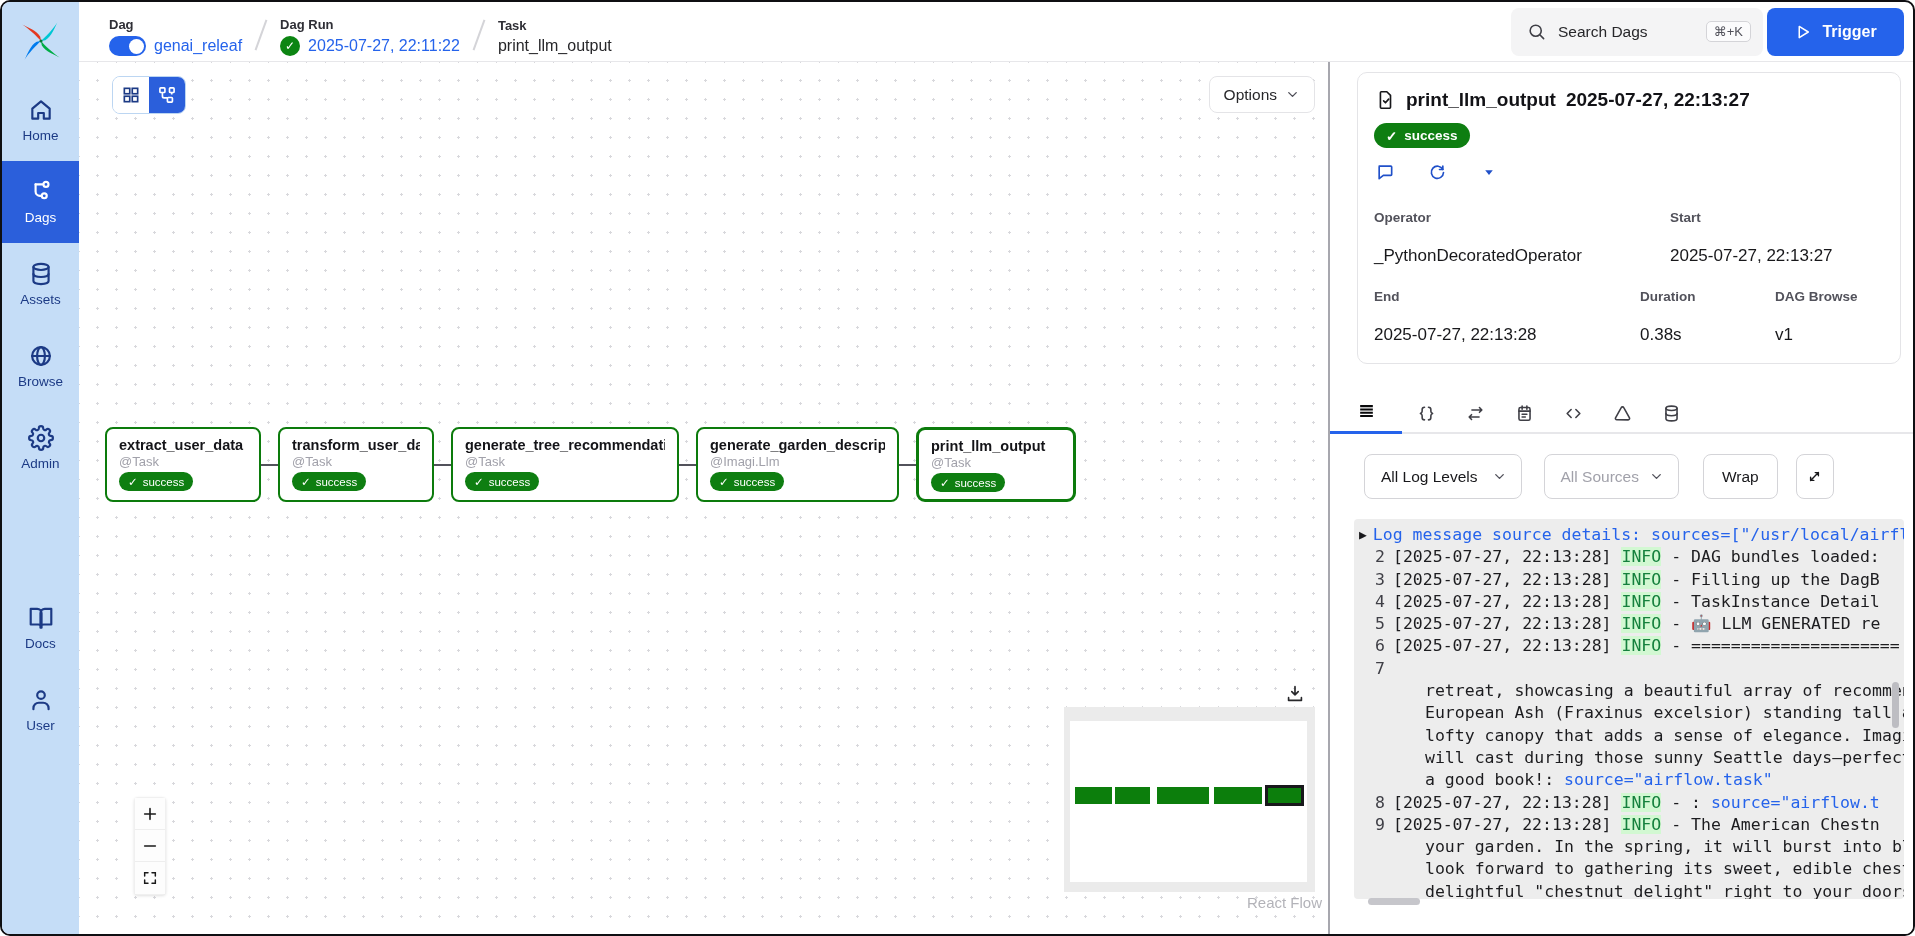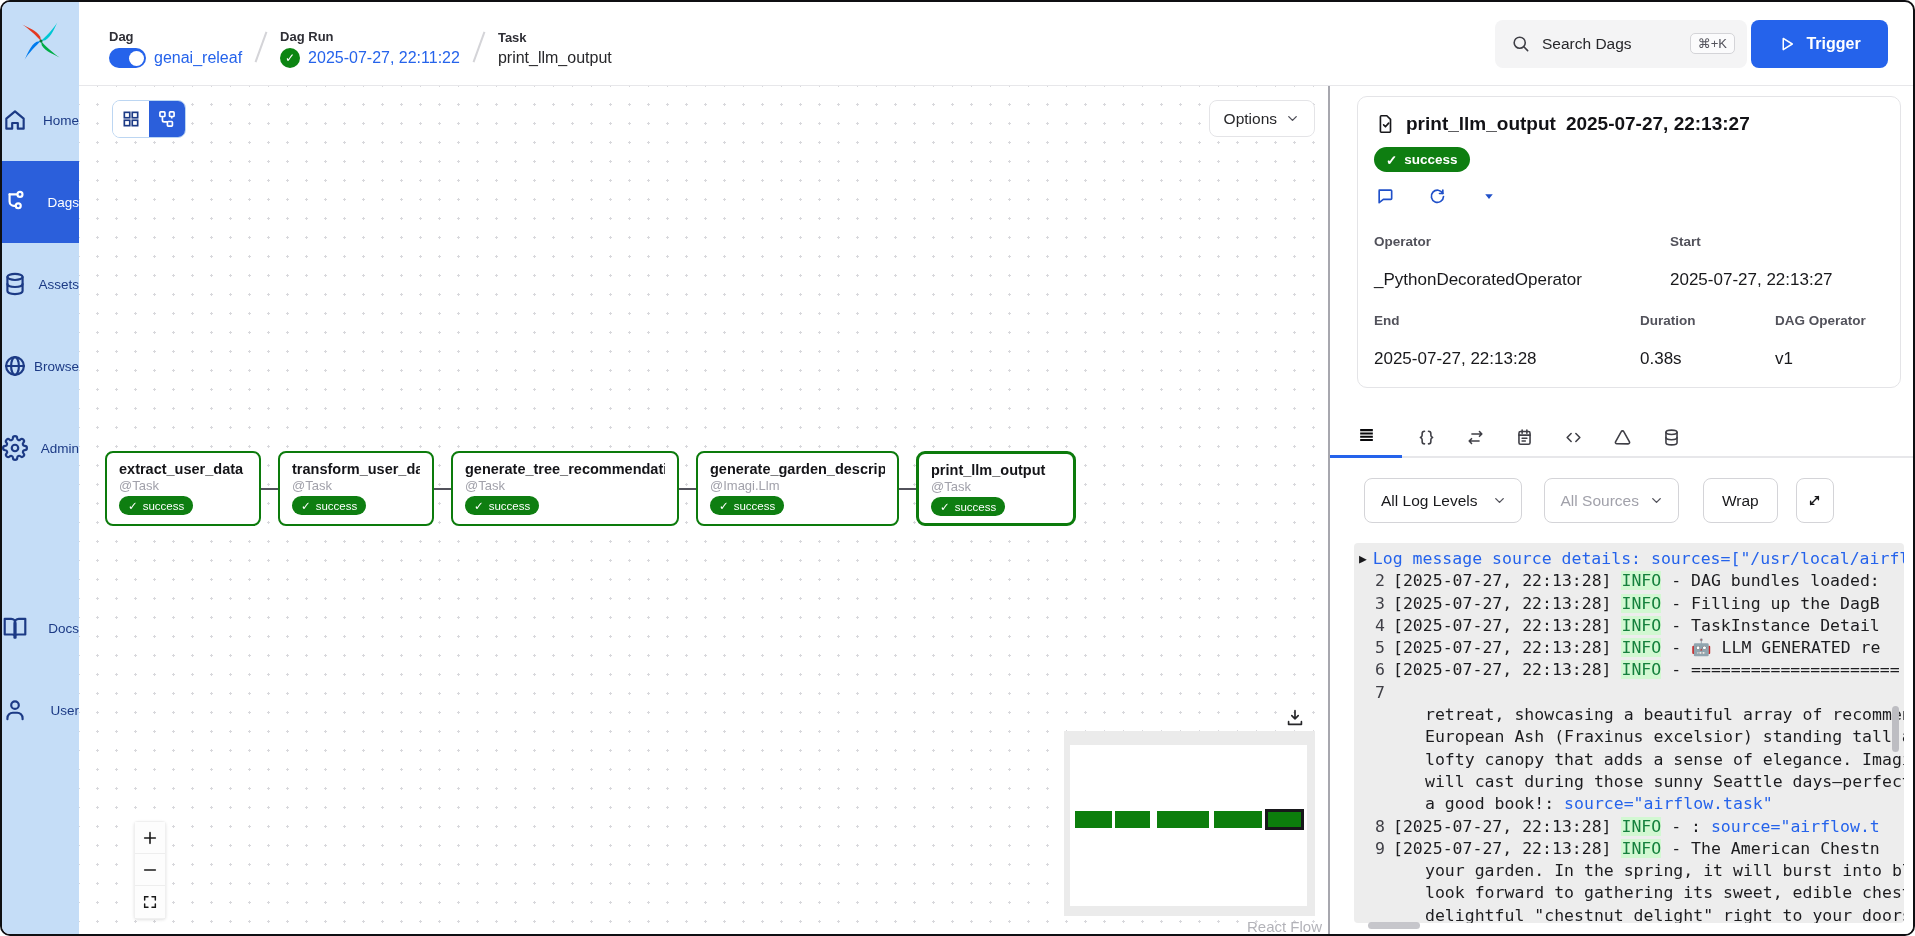--- a/index.html
+++ b/index.html
@@ -4,34 +4,34 @@
 <style>
   * { box-sizing: border-box; margin: 0; padding: 0; }
   html,body { background:#fff; font-family:"Liberation Sans", sans-serif; }
   .frame { width:1915px; height:936px; border:2px solid #0f0f12; border-radius:10px;
            overflow:hidden; display:flex; background:#fff; position:relative; }
 
   
   .sidebar { width:77px; background:#c5ddf7; display:flex; flex-direction:column; flex:none; }
   .logo { width:77px; height:77px; display:flex; align-items:center; justify-content:center; }
   .nav-group { display:flex; flex-direction:column; }
-  .nav-item { height:82px; display:flex; flex-direction:row; align-items:center; justify-content:space-between;
+  .nav-item { height:82px; display:flex; flex-direction:column; align-items:center; justify-content:center;
               gap:5px; color:#1c3a85; cursor:pointer; }
   .nav-item .nav-icon { width:26px; height:26px; }
   .nav-item .nav-icon svg { width:100%; height:100%; }
   .nav-item .nav-label { font-size:13.5px; font-weight:500; }
   .nav-item.active { background:#2b5fdb; color:#fff; }
   .nav-spacer { flex:1; }
   .nav-bottom { margin-bottom:183px; }
 
   
   .main { flex:1; display:flex; flex-direction:column; min-width:0; }
 
   
-  .topbar { height:84px; flex:none; display:flex; align-items:center; padding:0 25px 0 30px;
+  .topbar { height:60px; flex:none; display:flex; align-items:center; padding:0 9px 0 30px;
             border-bottom:1px solid #e7e7ea; }
   .crumbs { display:flex; align-items:center; }
   .crumb { display:flex; flex-direction:column; gap:4px; }
   .crumb-label { font-size:13px; font-weight:700; color:#2f2f36; padding-top:10px; }
   .crumb-value-row { display:flex; align-items:center; gap:8px; }
   .crumb-link { font-size:16px; color:#2563eb; cursor:pointer; }
   .crumb-plain { font-size:16px; color:#27272a; }
   .crumb-sep { width:2px; height:32px; background:#d4d4d8; transform:rotate(20deg); margin:6px 18px 0 18px; }
   .toggle { width:37px; height:20px; background:#2563eb; border-radius:10px; position:relative; cursor:pointer; flex:none; }
   .toggle .knob { position:absolute; right:2.5px; top:2.5px; width:15px; height:15px; background:#fff; border-radius:50%; }
@@ -414,21 +414,21 @@
           <div class="field-row second">
             <div class="fcell w2">
               <span class="flabel">End</span>
               <span class="fvalue">2025-07-27, 22:13:28</span>
             </div>
             <div class="fcell w3">
               <span class="flabel">Duration</span>
               <span class="fvalue">0.38s</span>
             </div>
             <div class="fcell">
-              <span class="flabel">DAG Operator</span>
+              <span class="flabel">DAG Browse</span>
               <span class="fvalue">v1</span>
             </div>
           </div>
         </div>
 
         <div class="tabs" id="tab-bar">
             <button class="tab active">
               <svg viewBox="0 0 24 24" fill="none" stroke="currentColor" stroke-width="2.6">
                 <path d="M4 5.2h16M4 9.4h16M4 13.6h16M4 17.8h16"></path>
               </svg>

